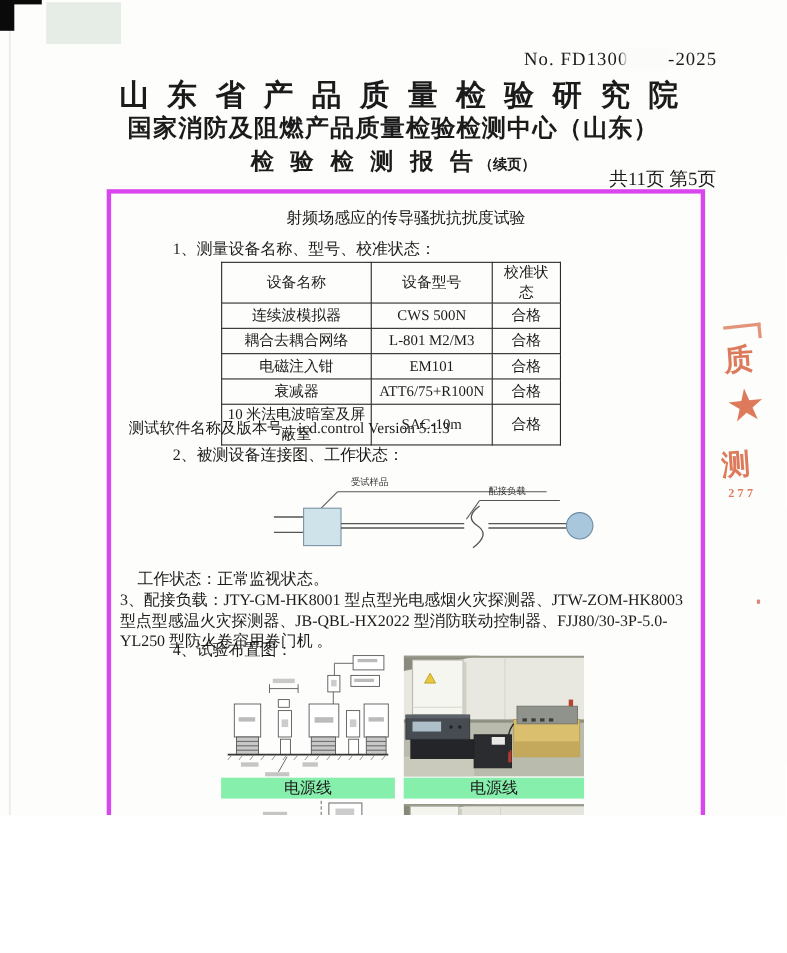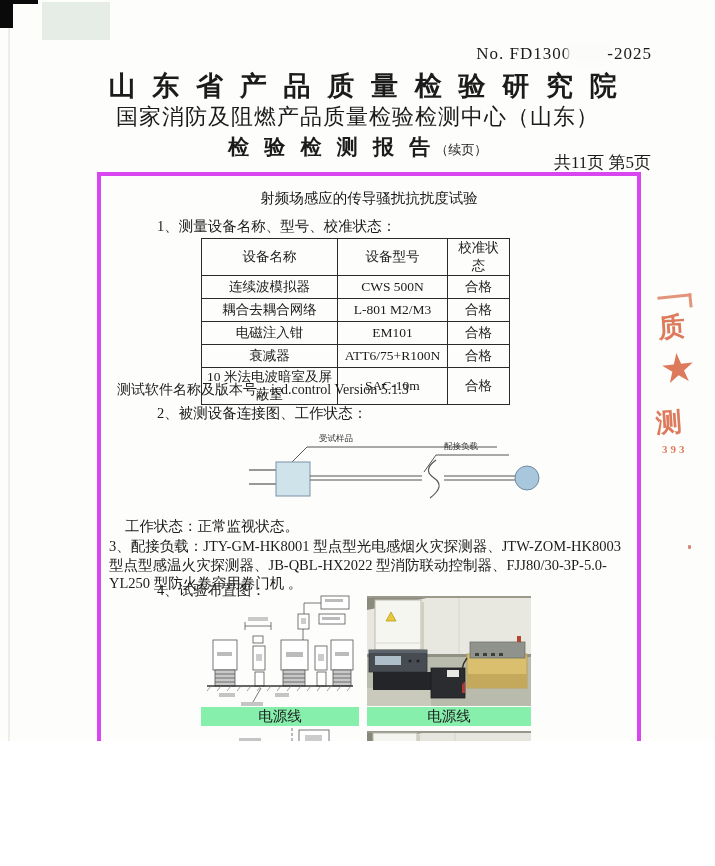--- a/index.html
+++ b/index.html
@@ -16,24 +16,24 @@
   .green-box { position:absolute; left:42px; top:2px; width:68px; height:38px; background:#e6ede7; }
   .scan-line { position:absolute; left:8px; top:0; width:2px; height:866px; background:#ededea; }
 
   
   .report-no { position:absolute; top:44px; right:63px; font-size:17px; letter-spacing:1px; white-space:nowrap; }
   .redact { display:inline-block; width:36px; height:13px; vertical-align:-1px;
             background:#fbfbfa; border-radius:3px; box-shadow:0 0 5px 4px #fbfbfa; }
   .org-title { position:absolute; top:68px; left:0; width:715px; text-align:center;
                font-size:27px; font-weight:bold; letter-spacing:5px; white-space:nowrap;padding-left:15px; }
   .center-title { position:absolute; top:102px; left:0; width:715px; text-align:center;
-                  font-size:22px; font-weight:normal; letter-spacing:1px; white-space:nowrap; }
+                  font-size:22px; font-weight:bold; letter-spacing:1px; white-space:nowrap; }
   .report-title-row { position:absolute; top:133px; left:0; width:715px; text-align:center; white-space:nowrap; }
   .report-title { font-size:21px; font-weight:bold; letter-spacing:5px; }
-  .report-title-note { font-size:13px; font-weight:normal; letter-spacing:0; }
+  .report-title-note { font-size:13px; font-weight:bold; letter-spacing:0; }
   .pagination { position:absolute; top:151px; right:64px; font-size:17px; }
 
   
   .main-box { position:absolute; left:97px; top:172px; width:544px; height:688px;
               border:4px solid #d946ef; background:transparent; }
   .test-title { position:absolute; top:13px; left:0; width:100%; text-align:center; font-size:14.5px; }
   .sec-line { position:absolute; left:8px; font-size:14.5px; white-space:nowrap;margin-left:48px; }
   .sec1 { top:41px; }
   .software-line { position:absolute; left:16px; top:205px; font-size:14px; white-space:nowrap; }
   .sec2 { top:228px; }
@@ -401,17 +401,17 @@
     <div class="caption cap-p1">电源线</div>
     <div class="caption cap-d2">信号线</div>
     <div class="caption cap-p2">信号线</div>
   </div>
 
   <div class="seal">
     <div class="seal-frame"></div>
     <div class="seal-char1">质</div>
     <div class="seal-star">★</div>
     <div class="seal-char2">测</div>
-    <div class="seal-digits">393</div>
+    <div class="seal-digits">277</div>
   </div>
   <div class="red-dot"></div>
 
 </div>
 
 </body></html>

